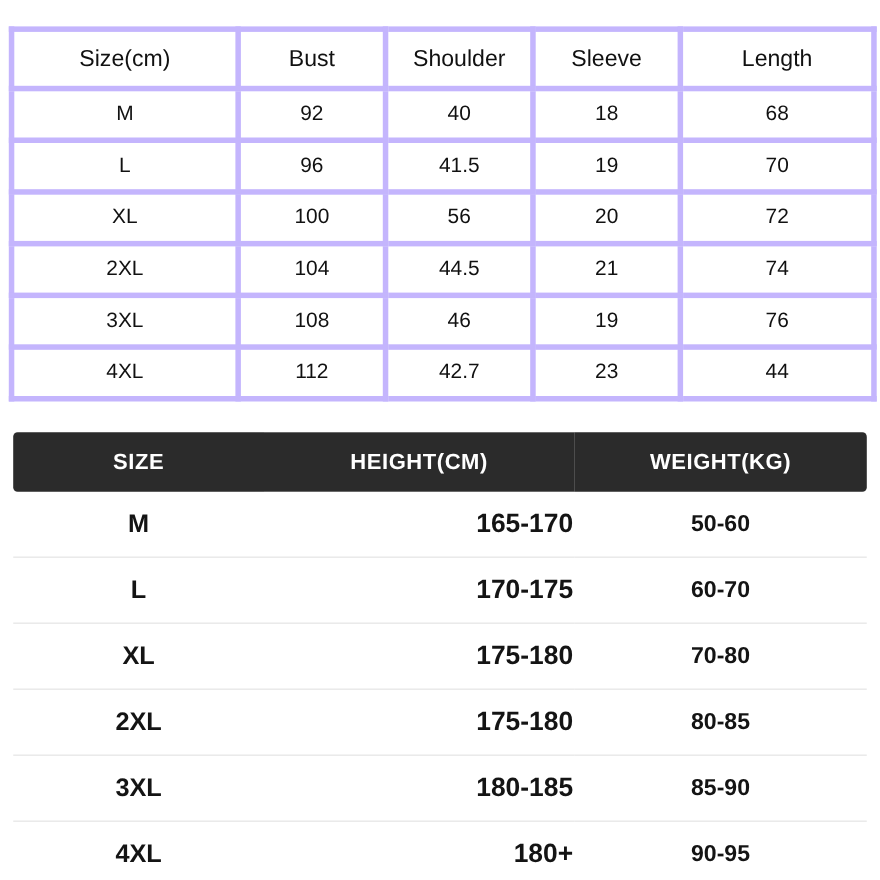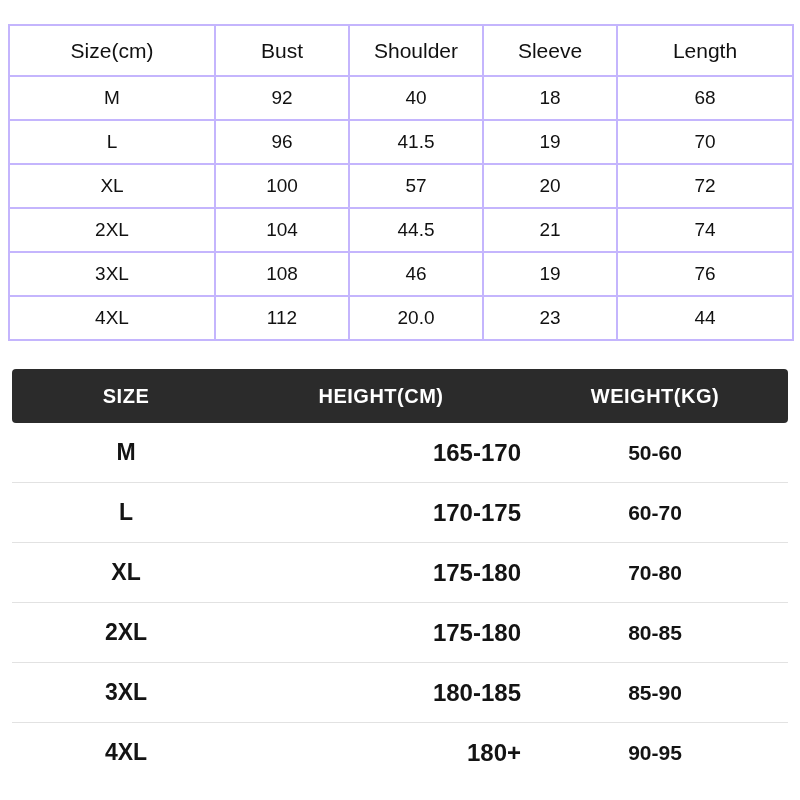--- a/index.html
+++ b/index.html
@@ -19,21 +19,21 @@
   #measure-table-wrap {
     padding: 24px 8px 0 8px;
   }
   table.measure {
     border-collapse: collapse;
     width: 784px;
     margin: 0 auto;
     table-layout: fixed;
   }
   table.measure td, table.measure th {
-    border: 2px solid #c4b5fd;
+    border: 5px solid #c4b5fd;
     text-align: center;
     font-weight: normal;
     color: #111;
   }
   table.measure thead th {
     height: 47px;
     font-size: 21px;
   }
   table.measure tbody td {
     height: 40px;
@@ -115,42 +115,42 @@
       <tr>
         <td>L</td>
         <td>96</td>
         <td>41.5</td>
         <td>19</td>
         <td>70</td>
       </tr>
       <tr>
         <td>XL</td>
         <td>100</td>
-        <td>57</td>
+        <td>56</td>
         <td>20</td>
         <td>72</td>
       </tr>
       <tr>
         <td>2XL</td>
         <td>104</td>
         <td>44.5</td>
         <td>21</td>
         <td>74</td>
       </tr>
       <tr>
         <td>3XL</td>
         <td>108</td>
         <td>46</td>
         <td>19</td>
         <td>76</td>
       </tr>
       <tr>
         <td>4XL</td>
         <td>112</td>
-        <td>20.0</td>
+        <td>42.7</td>
         <td>23</td>
         <td>44</td>
       </tr>
     </tbody>
   </table>
 </div>
 
 <div id="hw-table-wrap">
   <table class="hw">
     <colgroup>

